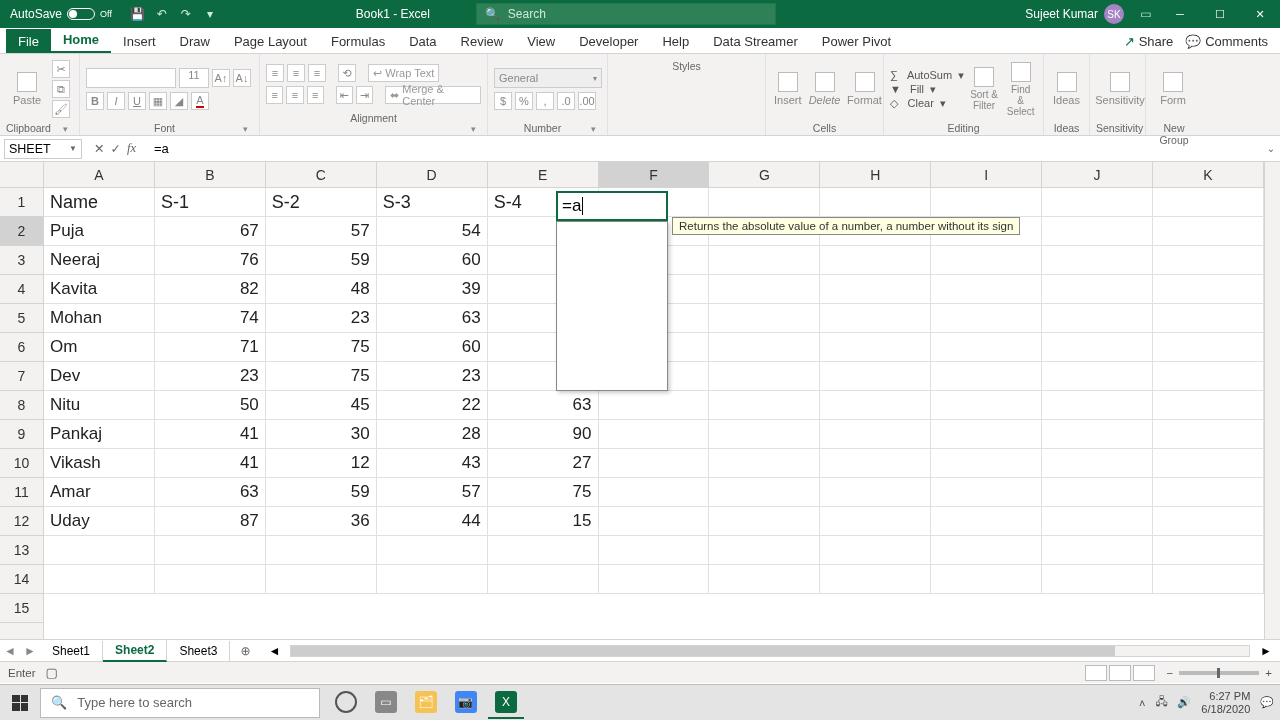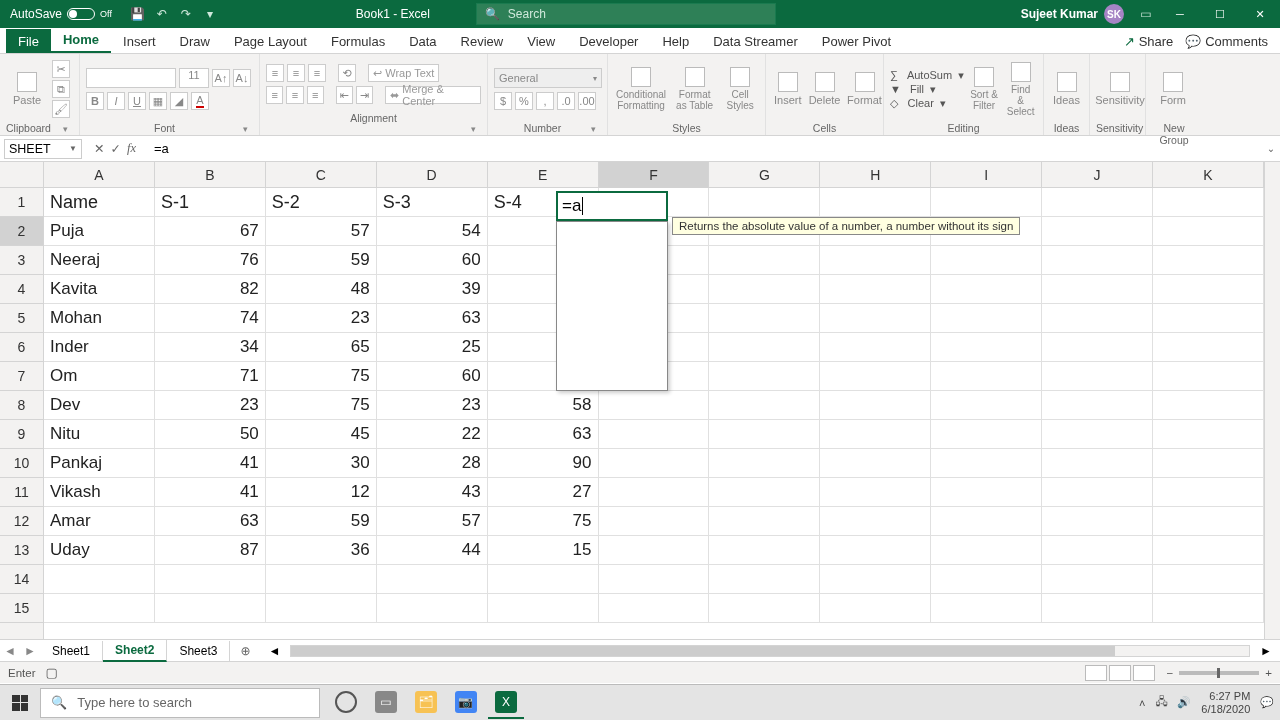--- a/index.html
+++ b/index.html
@@ -8,21 +8,21 @@
 
 .titlebar { height:28px; background:#0b6a3f; display:flex; align-items:center; color:#fff; font-size:12px; }
 .autosave { display:flex; align-items:center; gap:5px; padding:0 10px; }
 .switch { width:28px; height:12px; border:1px solid #fff; border-radius:6px; position:relative; }
 .switch:before { content:""; position:absolute; left:1px; top:1px; width:8px; height:8px; border-radius:50%; background:#fff; }
 .qat { display:flex; gap:8px; padding:0 8px; }
 .qat-ic { width:16px; height:16px; display:flex; align-items:center; justify-content:center; color:#cfe8dc; font-size:12px; }
 .doctitle { flex:0 0 auto; width:250px; text-align:right; padding-right:46px; }
 .searchbox { flex:0 0 300px; height:22px; background:#2e8057; border:1px solid #1a7a4f; display:flex; align-items:center; padding:0 8px; gap:8px; color:#cfe9db; font-size:12px; }
 .tb-spacer { flex:1; }
-.userbox { display:flex; align-items:center; gap:6px; padding:0 8px; font-size:12px;font-weight:bold; }
+.userbox { display:flex; align-items:center; gap:6px; padding:0 8px; font-size:12px; }
 .avatar { width:20px; height:20px; border-radius:50%; background:#a684c5; display:flex; align-items:center; justify-content:center; font-size:10px; color:#fff; }
 .winbtns { display:flex; }
 .winbtn { width:40px; height:28px; display:flex; align-items:center; justify-content:center; font-size:11px; color:#fff; }
 
 
 .tabstrip { height:26px; background:#fff; border-bottom:1px solid #d4d4d4; display:flex; align-items:flex-end; padding-left:6px; }
 .menutab { padding:5px 12px 4px; font-size:13px; color:#333; cursor:pointer; }
 .menutab.file { background:#0b6a3f; color:#fff; }
 .menutab.active { border-bottom:2px solid #0b6a3f; color:#0b6a3f; font-weight:600; }
 .tab-right { margin-left:auto; display:flex; gap:12px; padding:0 12px 4px; font-size:13px; color:#333; }
@@ -264,43 +264,29 @@
             <div class="smb">.00</div>
           </div>
     </div>
       </div>
     <div style="display:flex;justify-content:space-between;">
         <span class="glabel" style="flex:1;">Number</span>
         <span class="dlg">▾</span>
       </div>
   </div>
   <div class="rgroup" style="width:158px;">
-    <div class="rcontent">
-      <div class="bigbtn" style="width:56px;">
-          <div class="ic"></div>
-          <span style="font-size:10px;">Conditional Formatting</span>
-        </div>
-      <div class="bigbtn" style="width:48px;">
-          <div class="ic"></div>
-          <span style="font-size:10px;">Format as Table</span>
-        </div>
-      <div class="bigbtn" style="width:40px;">
-          <div class="ic"></div>
-          <span style="font-size:10px;">Cell Styles</span>
-        </div>
-    </div>
     <span class="glabel">Styles</span>
   </div>
   <div class="rgroup" style="width:118px;">
     <div class="rcontent">
       <div class="bigbtn" style="width:34px;">
           <div class="ic"></div>
           <span>Insert</span>
         </div>
-      <div class="bigbtn" style="width:34px;">
+      <div class="bigbtn" style="width:34px;font-style:italic;">
           <div class="ic"></div>
           <span>Delete</span>
         </div>
       <div class="bigbtn" style="width:38px;">
           <div class="ic"></div>
           <span>Format</span>
         </div>
     </div>
     <span class="glabel">Cells</span>
   </div>
@@ -459,33 +445,20 @@
         <div class="cell num">63</div>
         <div class="cell num">35</div>
         <div class="cell"></div>
         <div class="cell"></div>
         <div class="cell"></div>
         <div class="cell"></div>
         <div class="cell"></div>
         <div class="cell"></div>
       </div>
       <div class="row">
-        <div class="cell cA">Inder</div>
-        <div class="cell num">34</div>
-        <div class="cell num">65</div>
-        <div class="cell num">25</div>
-        <div class="cell num">68</div>
-        <div class="cell"></div>
-        <div class="cell"></div>
-        <div class="cell"></div>
-        <div class="cell"></div>
-        <div class="cell"></div>
-        <div class="cell"></div>
-      </div>
-      <div class="row">
         <div class="cell cA">Om</div>
         <div class="cell num">71</div>
         <div class="cell num">75</div>
         <div class="cell num">60</div>
         <div class="cell num">76</div>
         <div class="cell"></div>
         <div class="cell"></div>
         <div class="cell"></div>
         <div class="cell"></div>
         <div class="cell"></div>

